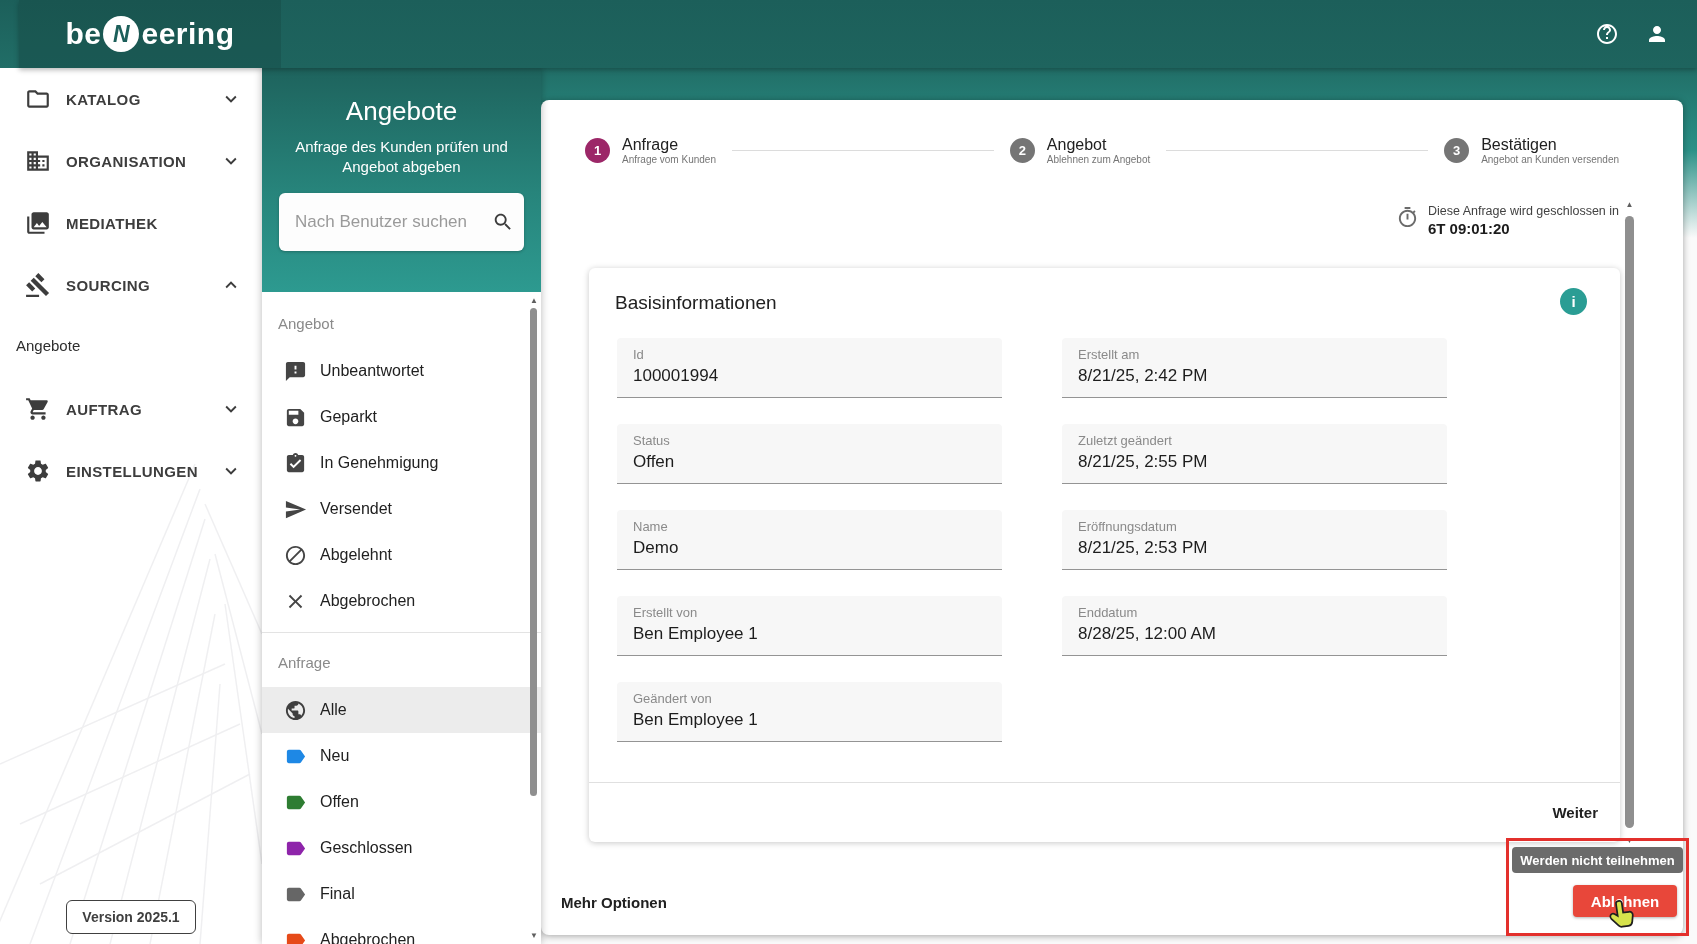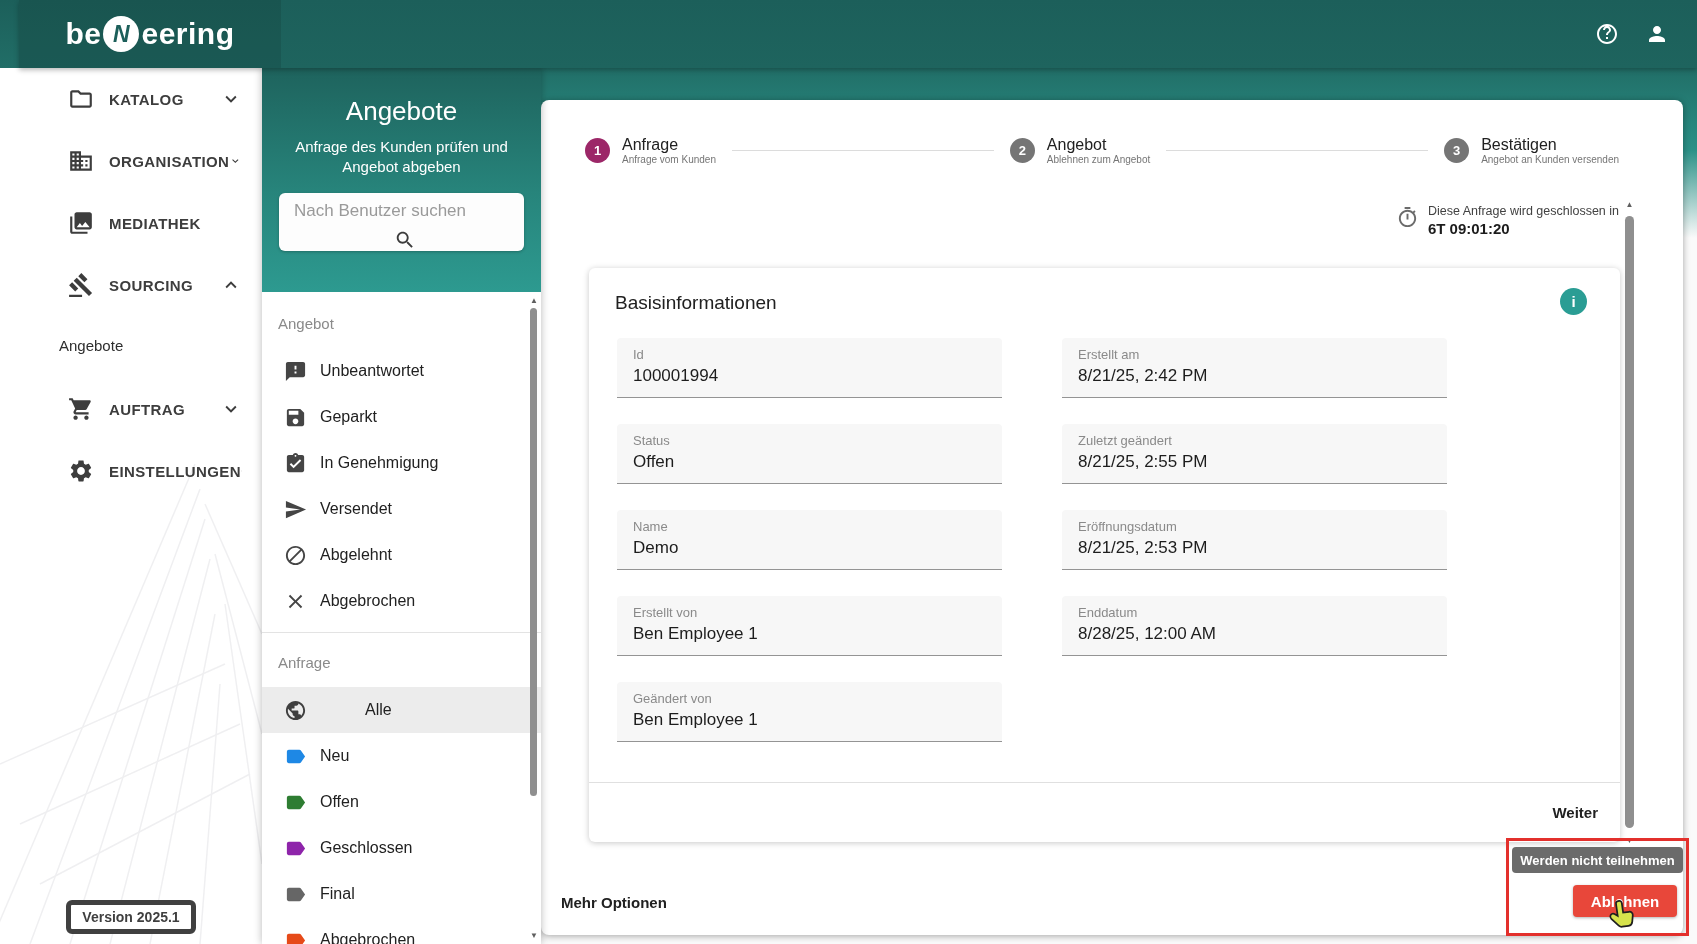--- a/index.html
+++ b/index.html
@@ -17,55 +17,55 @@
   .logo-block { width:262px; height:68px; display:flex; align-items:center; justify-content:center;
     background:rgba(0,0,0,.10); }
   .logo { display:flex; align-items:center; color:#fff; font-size:30px; font-weight:600; letter-spacing:.5px; }
   .logo .n-circle { width:36px; height:36px; margin:0 2px; border-radius:50%; background:#fff; color:#1c5f5a;
     display:flex; align-items:center; justify-content:center; font-size:23px; font-weight:700; font-style:italic; }
   .topbar-actions { margin-left:auto; display:flex; align-items:center; gap:26px; padding-right:28px; }
   .tb-icon { width:24px; height:24px; color:#fff; cursor:pointer; }
   .tb-icon svg { width:100%; height:100%; fill:currentColor; }
 
   
-  .sidebar { position:absolute; left:0; top:68px; width:262px; bottom:0; background:#fff; z-index:10; overflow:hidden;padding-left:43px; }
+  .sidebar { position:absolute; left:0; top:68px; width:262px; bottom:0; background:#fff; z-index:10; overflow:hidden; }
   .sidebar-art { position:absolute; left:0; bottom:0; width:262px; height:640px; opacity:.8; }
   .nav-item { position:relative; display:flex; align-items:center; height:62px; padding-left:25px; cursor:pointer; }
   .nav-item .n-ico { width:26px; height:26px; color:#3d3d3d; flex:0 0 auto; }
   .nav-item .n-ico svg { width:100%; height:100%; fill:currentColor; }
   .nav-item .n-label { margin-left:15px; font-size:15px; font-weight:700; color:#3d3d3d; letter-spacing:.4px; }
   .nav-item .chev { margin-left:auto; margin-right:20px; width:22px; height:22px; color:#3d3d3d; }
   .nav-item .chev svg { width:100%; height:100%; fill:currentColor; }
   .nav-sub { position:relative; display:flex; align-items:center; height:58px; padding-left:16px;
     font-size:15px; color:#2e2e2e; cursor:pointer; }
   .mt4 { margin-top:4px; }
   .version-pill { position:absolute; left:66px; bottom:10px; width:130px; height:34px; background:#fff;
-    border:5px solid #404040; border-radius:6px; font-size:14px; font-weight:600; color:#3f3f3f;
+    border:1px solid #404040; border-radius:6px; font-size:14px; font-weight:600; color:#3f3f3f;
     display:flex; align-items:center; justify-content:center; }
 
   
   .panel { position:absolute; left:262px; top:68px; width:279px; bottom:0; background:#fff;
     box-shadow:0 0 8px rgba(0,0,0,.28); z-index:20; overflow:hidden; }
   .panel-header { height:224px; background:linear-gradient(180deg,#1e635d 0%,#27847b 55%,#2d9a90 100%);
     text-align:center; padding-top:28px; }
   .panel-title { color:#fff; font-size:26px; font-weight:500; }
   .panel-sub { color:#fff; font-size:15px; line-height:1.32; margin:10px auto 0; width:232px; }
   .searchbox { margin:16px auto 0; width:245px; height:58px; background:#fdfdfd; border-radius:6px;
-    display:flex; align-items:center; padding:0 10px 0 16px; box-shadow:0 1px 3px rgba(0,0,0,.25);flex-direction:column; }
+    display:flex; align-items:center; padding:0 10px 0 16px; box-shadow:0 1px 3px rgba(0,0,0,.25); }
   .searchbox input { flex:1; border:none; outline:none; background:transparent; font-size:17px; color:#333;
     font-family:"Liberation Sans",sans-serif; min-width:0; }
   .searchbox input::placeholder { color:#9a9a9a; }
   .search-ico { width:22px; height:22px; color:#3c3c3c; flex:0 0 auto; cursor:pointer; }
   .search-ico svg { width:100%; height:100%; fill:currentColor; }
   .panel-list { position:relative; }
   .sec-label { height:48px; display:flex; align-items:flex-end; padding:0 0 8px 16px; color:#8a8a8a; font-size:15px; }
   .sec-label.second { height:46px; }
   .p-item { display:flex; align-items:center; height:46px; padding-left:22px; cursor:pointer; }
   .p-item.first { margin-top:8px; }
-  .p-item.selected { background:#ececec;gap:45px; }
+  .p-item.selected { background:#ececec; }
   .p-ico { width:23px; height:23px; color:#454545; flex:0 0 auto; }
   .p-ico svg { width:100%; height:100%; fill:currentColor; }
   .p-label { margin-left:13px; font-size:16px; color:#212121; }
   .p-divider { height:1px; background:#e3e3e3; margin-top:8px; }
   .panel-scroll { position:absolute; right:2px; top:0; width:10px; bottom:0; z-index:5; }
   .ps-arrow { position:absolute; left:0; width:10px; text-align:center; font-size:8px; color:#5f5f5f; }
   .ps-thumb { position:absolute; left:1px; width:7px; border-radius:4px; background:#8f8f8f; }
 
   
   .main-card { position:absolute; left:541px; top:100px; width:1142px; height:835px; background:#fff;

